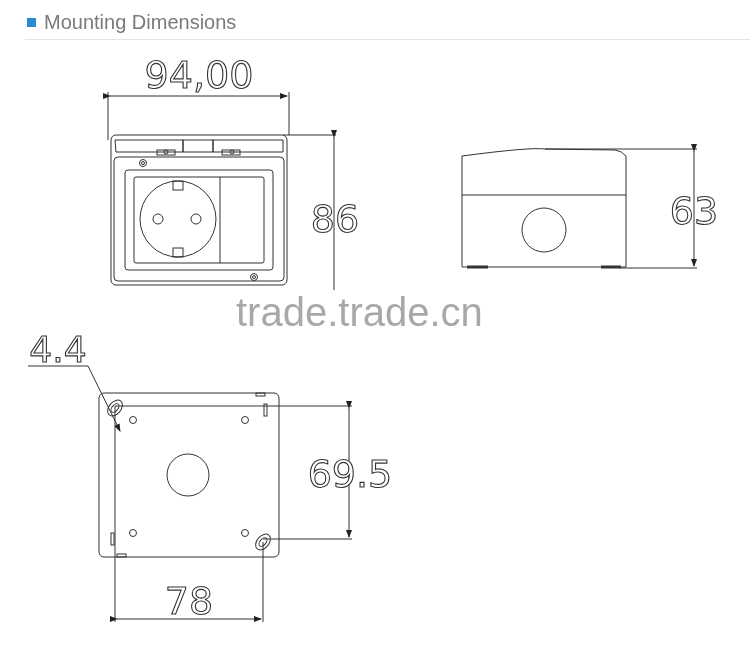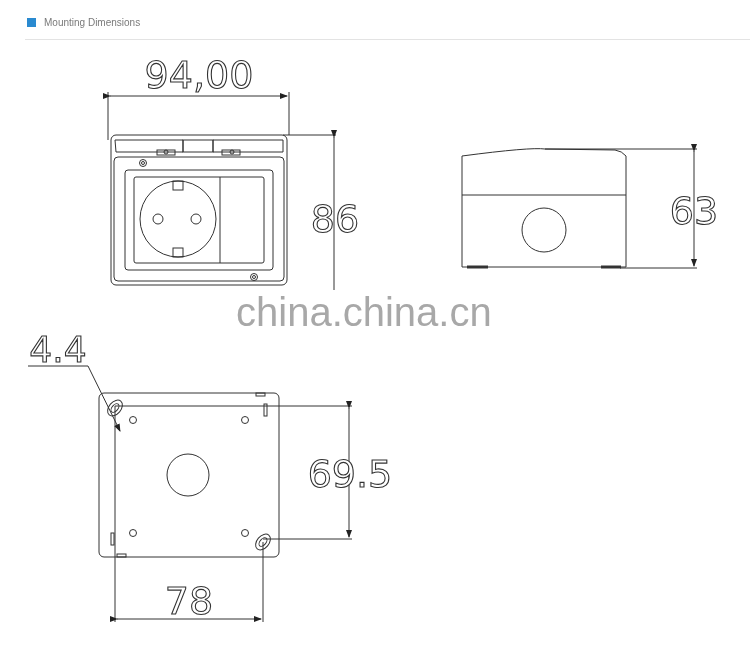--- a/index.html
+++ b/index.html
@@ -1,19 +1,19 @@
 <!DOCTYPE html>
 <html><head>
 <meta charset="utf-8">
 <style>
   html, body { margin: 0; padding: 0; background: #ffffff; }
   body { width: 750px; height: 655px; position: relative; overflow: hidden; font-family: "Liberation Sans", sans-serif; }
   .header { position: absolute; left: 27px; top: 10px; height: 24px; display: flex; align-items: center; }
   .header .sq { width: 9px; height: 9px; background: #2a8ad0; margin-right: 8px; }
-  .header .title { font-size: 10px; color: #7a7a7a; }
+  .header .title { font-size: 20px; color: #7a7a7a; }
   .divider { position: absolute; left: 25px; top: 39px; width: 725px; height: 1px; background: #e3e3e3; }
   .drawing { position: absolute; left: 0; top: 0; }
   .dim { font-family: "DejaVu Sans", sans-serif; }
   .watermark { position: absolute; left: 236px; top: 290px; font-size: 40px; color: #a8a8a8; letter-spacing: 0px; }
 </style>
 </head>
 <body>
 
 <div class="header">
   <span class="sq"></span>
@@ -107,13 +107,13 @@
     <line x1="117" y1="619" x2="261" y2="619" marker-start="url(#arr)" marker-end="url(#arr)"></line>
 
     <line x1="28" y1="366" x2="88" y2="366"></line>
     <line x1="88" y1="366" x2="120" y2="431" marker-end="url(#arr)"></line>
   </g>
   <text class="dim" x="58" y="362" text-anchor="middle" font-size="36" fill="none" stroke="#333" stroke-width="1.1">4.4</text>
   <text class="dim" x="350" y="487" text-anchor="middle" font-size="38" fill="#fff" stroke="#333" stroke-width="1.1">69.5</text>
   <text class="dim" x="189" y="614" text-anchor="middle" font-size="38" fill="none" stroke="#333" stroke-width="1.1">78</text>
 </svg>
 
-<div class="watermark">china.china.cn</div>
+<div class="watermark">trade.trade.cn</div>
 
 </body></html>

